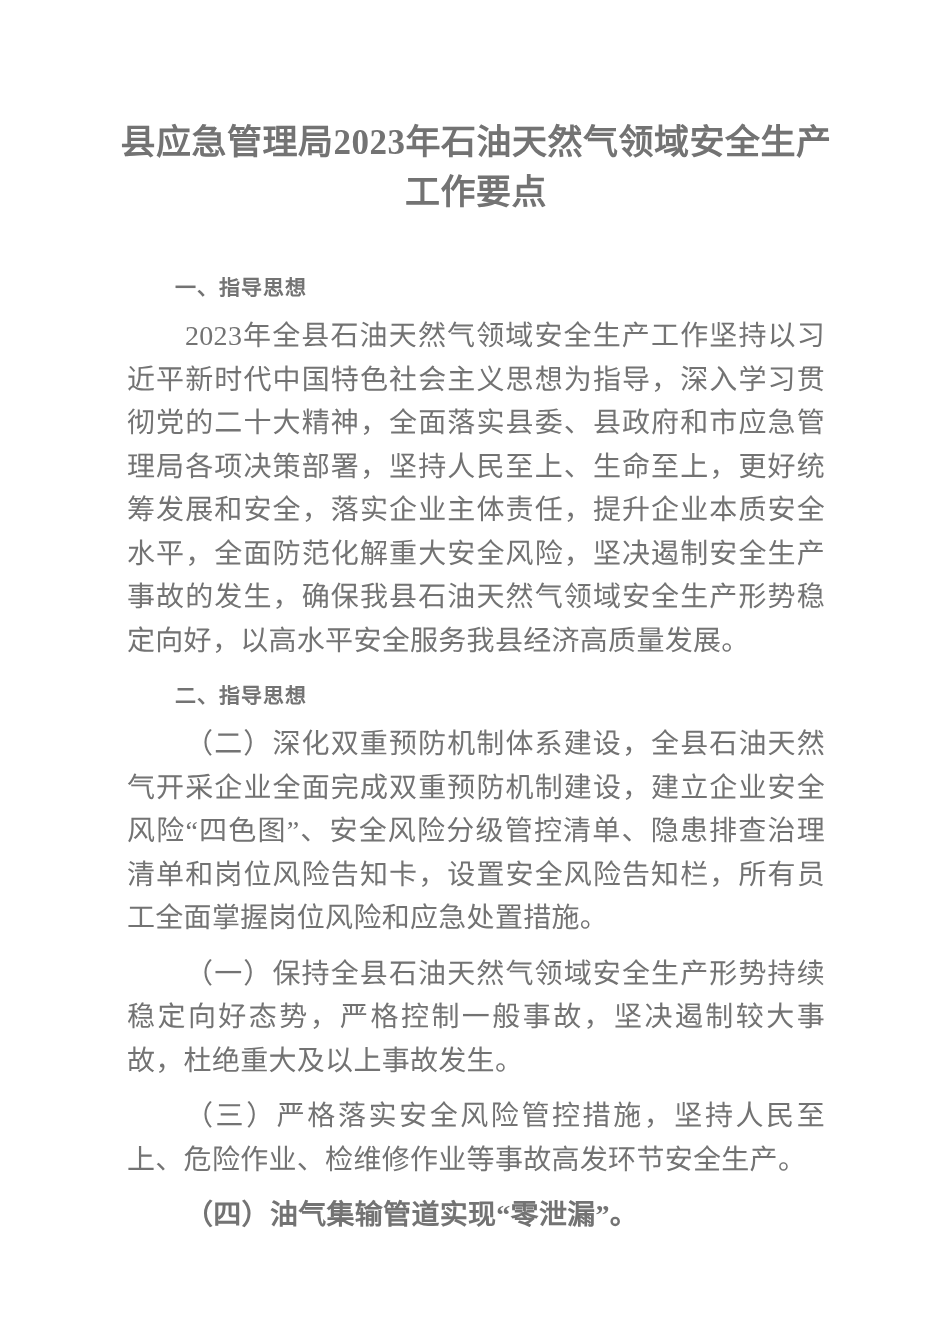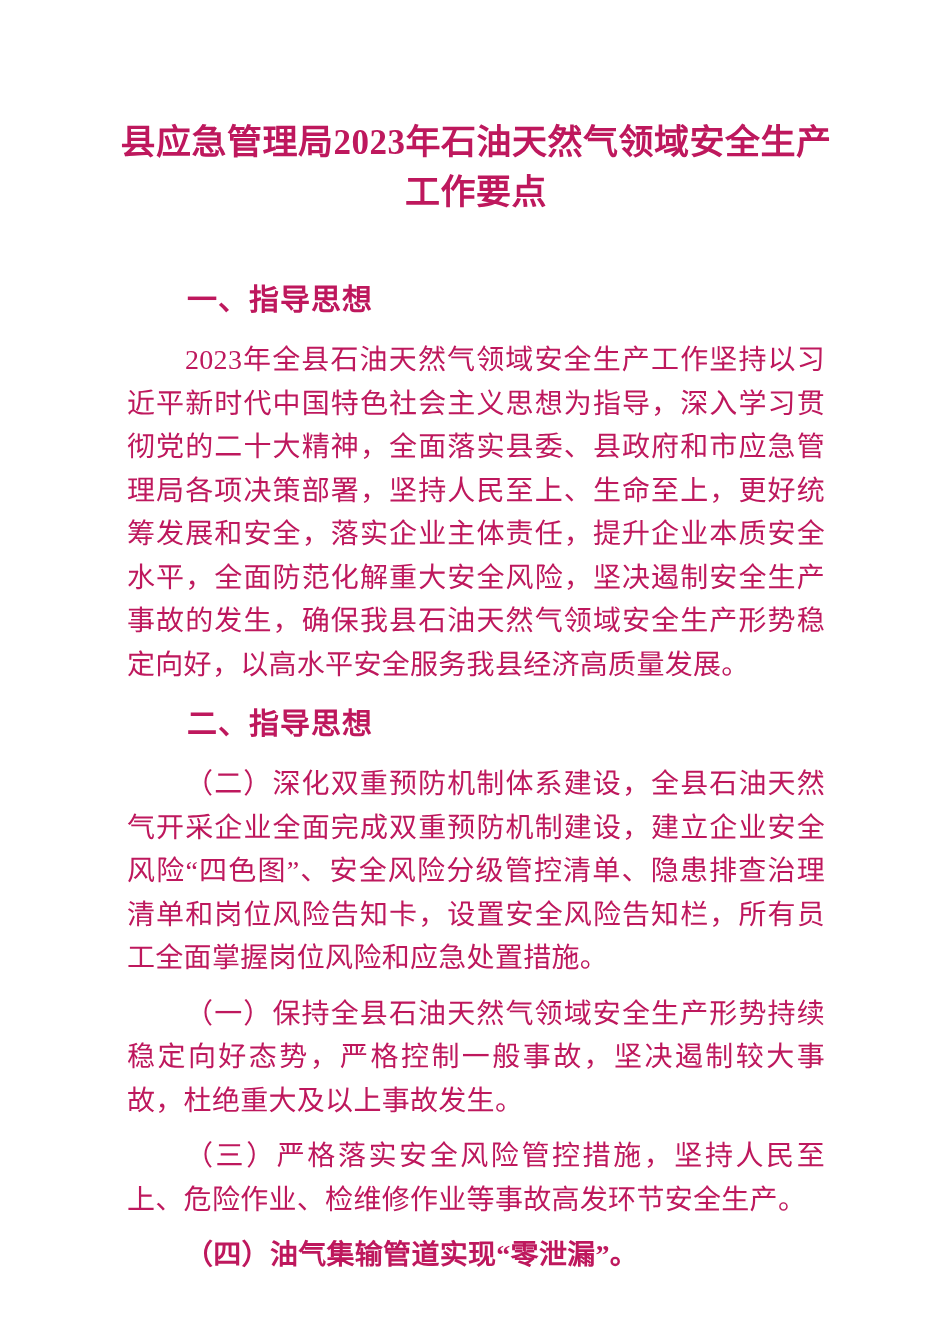--- a/index.html
+++ b/index.html
@@ -46,24 +46,24 @@
     word-break: break-all;
   }
 
   
   .title-gap {
     height: 44px;
   }
 
   
   .section-heading {
-    margin: 16px;
+    margin: 4px;
     font-family: Liberation Serif, serif;
     font-weight: bold;
-    font-size: 30px;
+    font-size: 21px;
     line-height: 44px;
     text-indent: 56px;
     letter-spacing: 1px;
     word-break: break-all;
   }
 
   
   .body-para {
     margin: 12px;
     font-family: "Liberation Serif", "DejaVu Serif", serif;
@@ -87,21 +87,21 @@
 
   
   .body-para:last-child {
     text-align-last: left;
     font-weight: bold;
   }
 </style>
 </head>
 <body>
 
-<div class="page" style="background: rgb(255, 255, 255); color: #be185d; width: 950px; height: 1344px; border-radius: 30px;">
+<div class="page" style="background: rgb(255, 255, 255); color: #737373; width: 950px; height: 1344px; border-radius: 30px;">
   <div class="content">
 
     <h1 class="doc-title">县应急管理局2023年石油天然气领域安全生产工作要点</h1>
 
     <div class="title-gap"></div>
 
     <h2 class="section-heading">一、指导思想</h2>
 
     <p class="body-para">2023年全县石油天然气领域安全生产工作坚持以习近平新时代中国特色社会主义思想为指导，深入学习贯彻党的二十大精神，全面落实县委、县政府和市应急管理局各项决策部署，坚持人民至上、生命至上，更好统筹发展和安全，落实企业主体责任，提升企业本质安全水平，全面防范化解重大安全风险，坚决遏制安全生产事故的发生，确保我县石油天然气领域安全生产形势稳定向好，以高水平安全服务我县经济高质量发展。</p>
 

